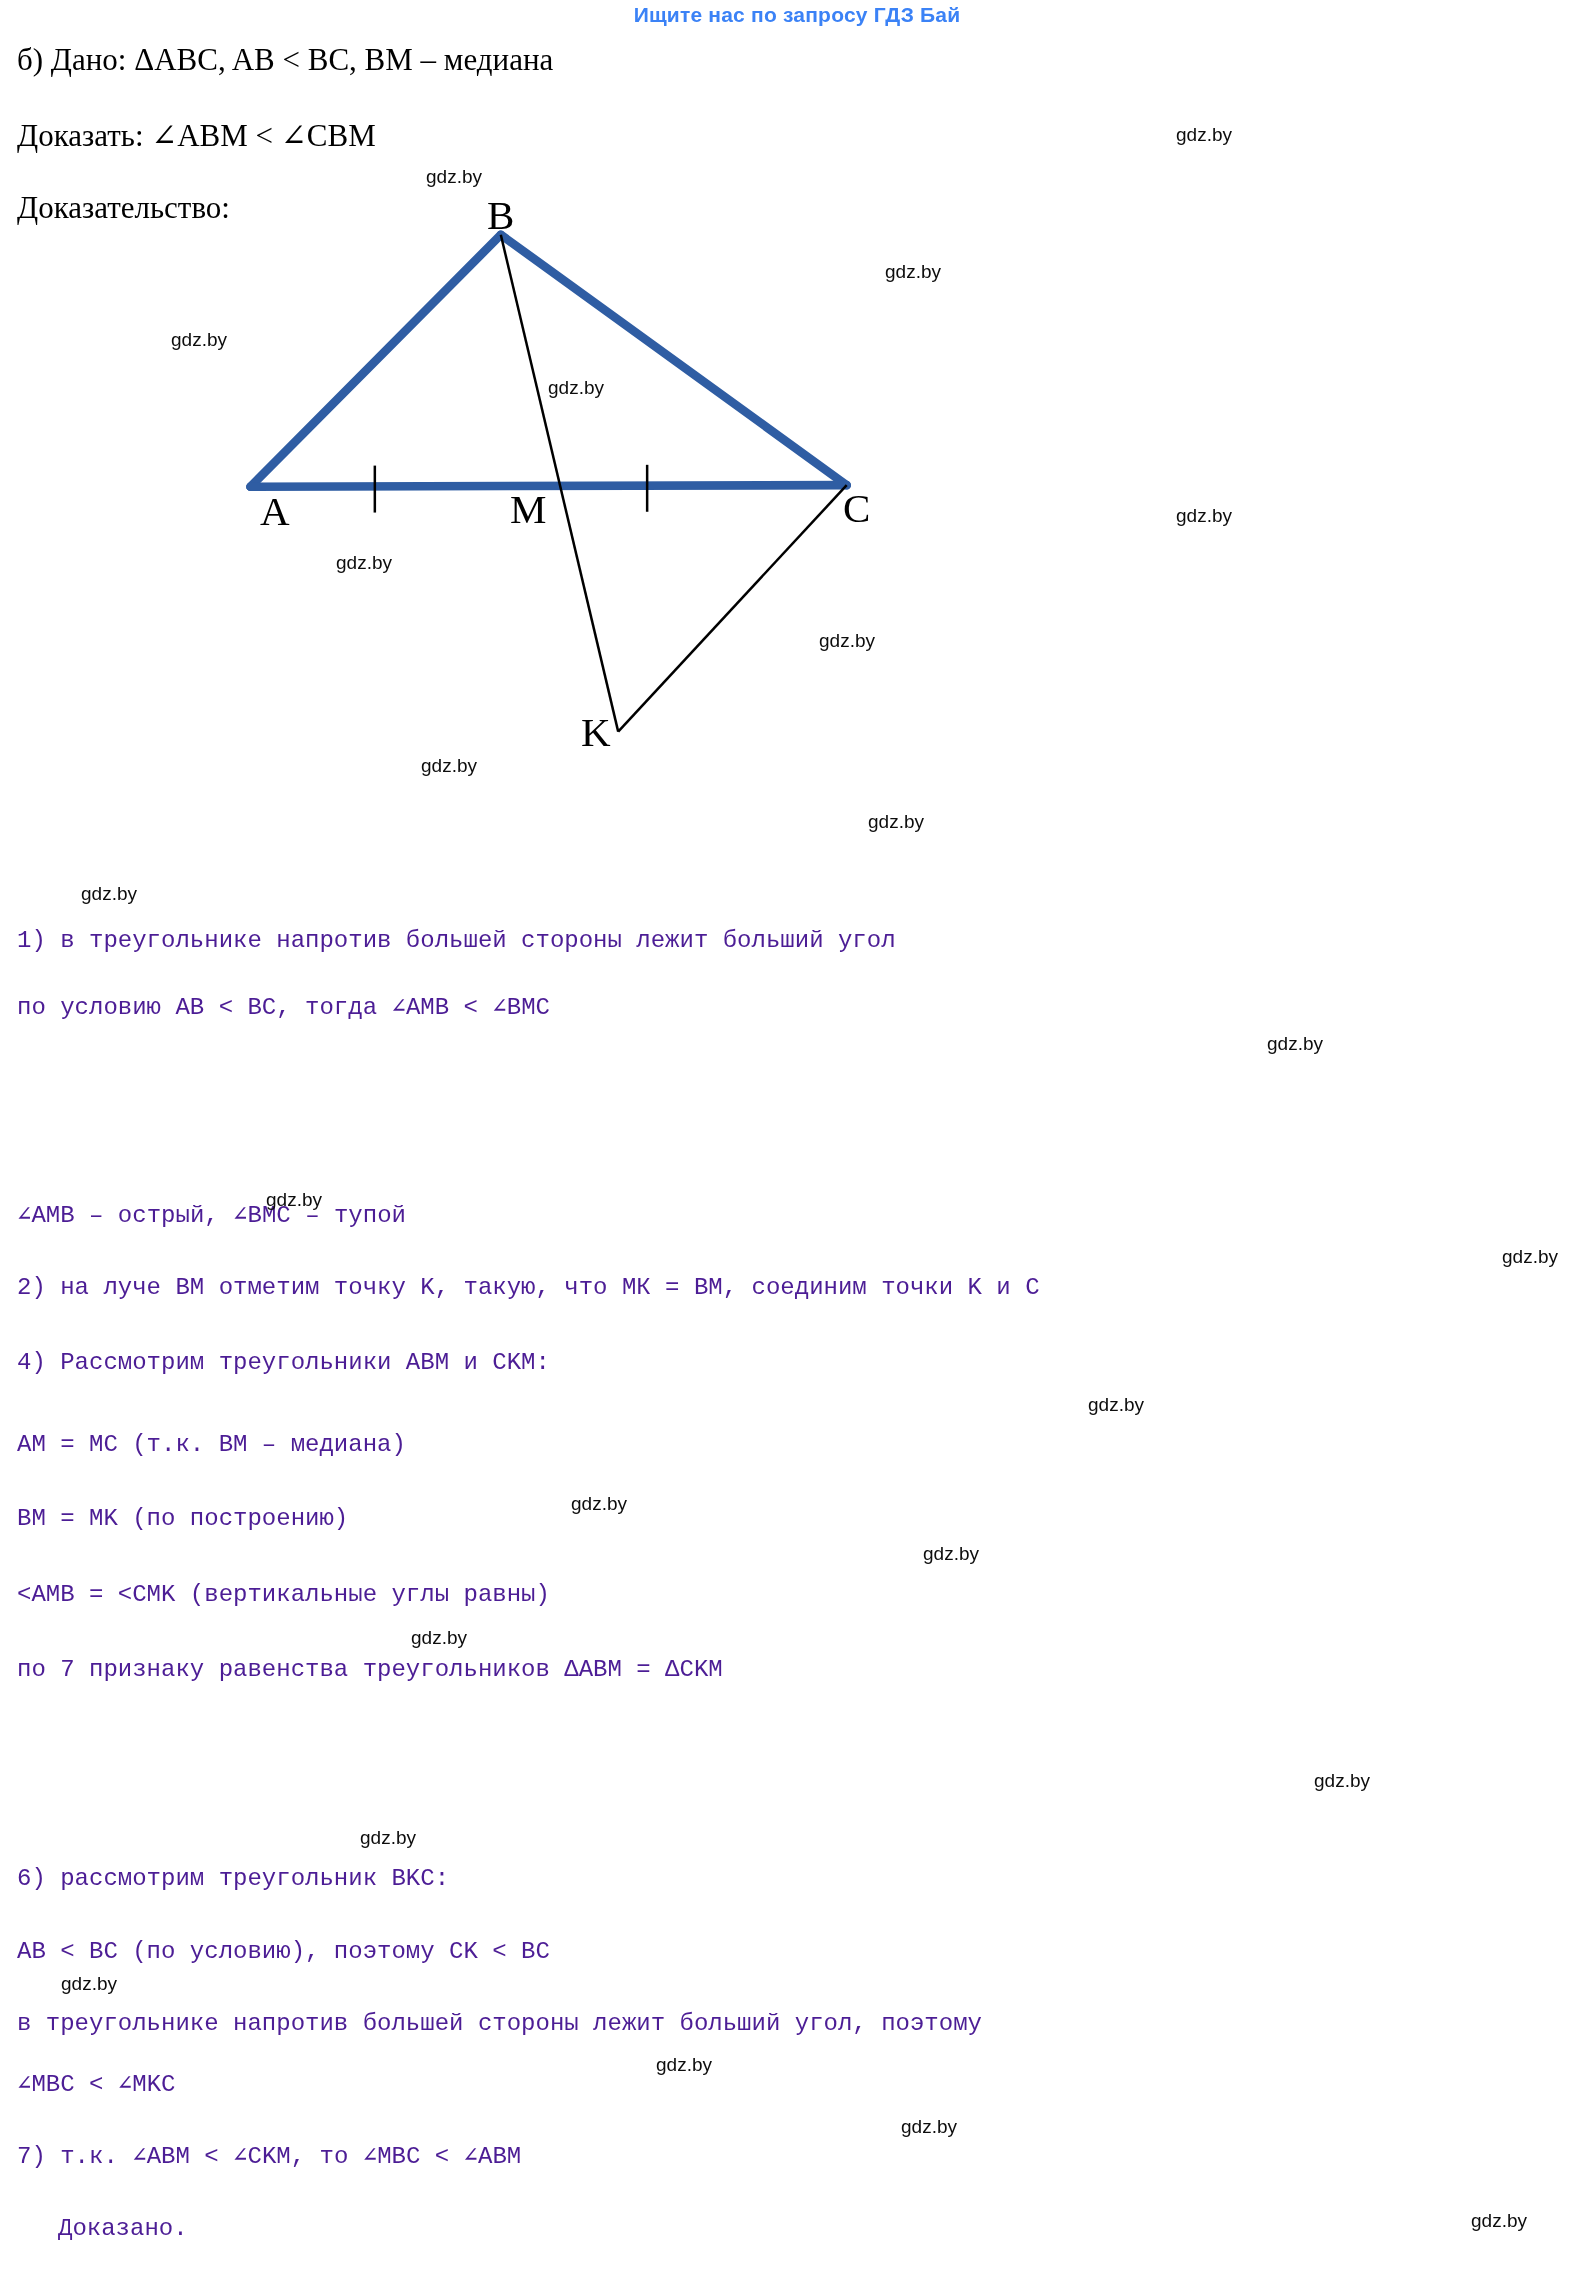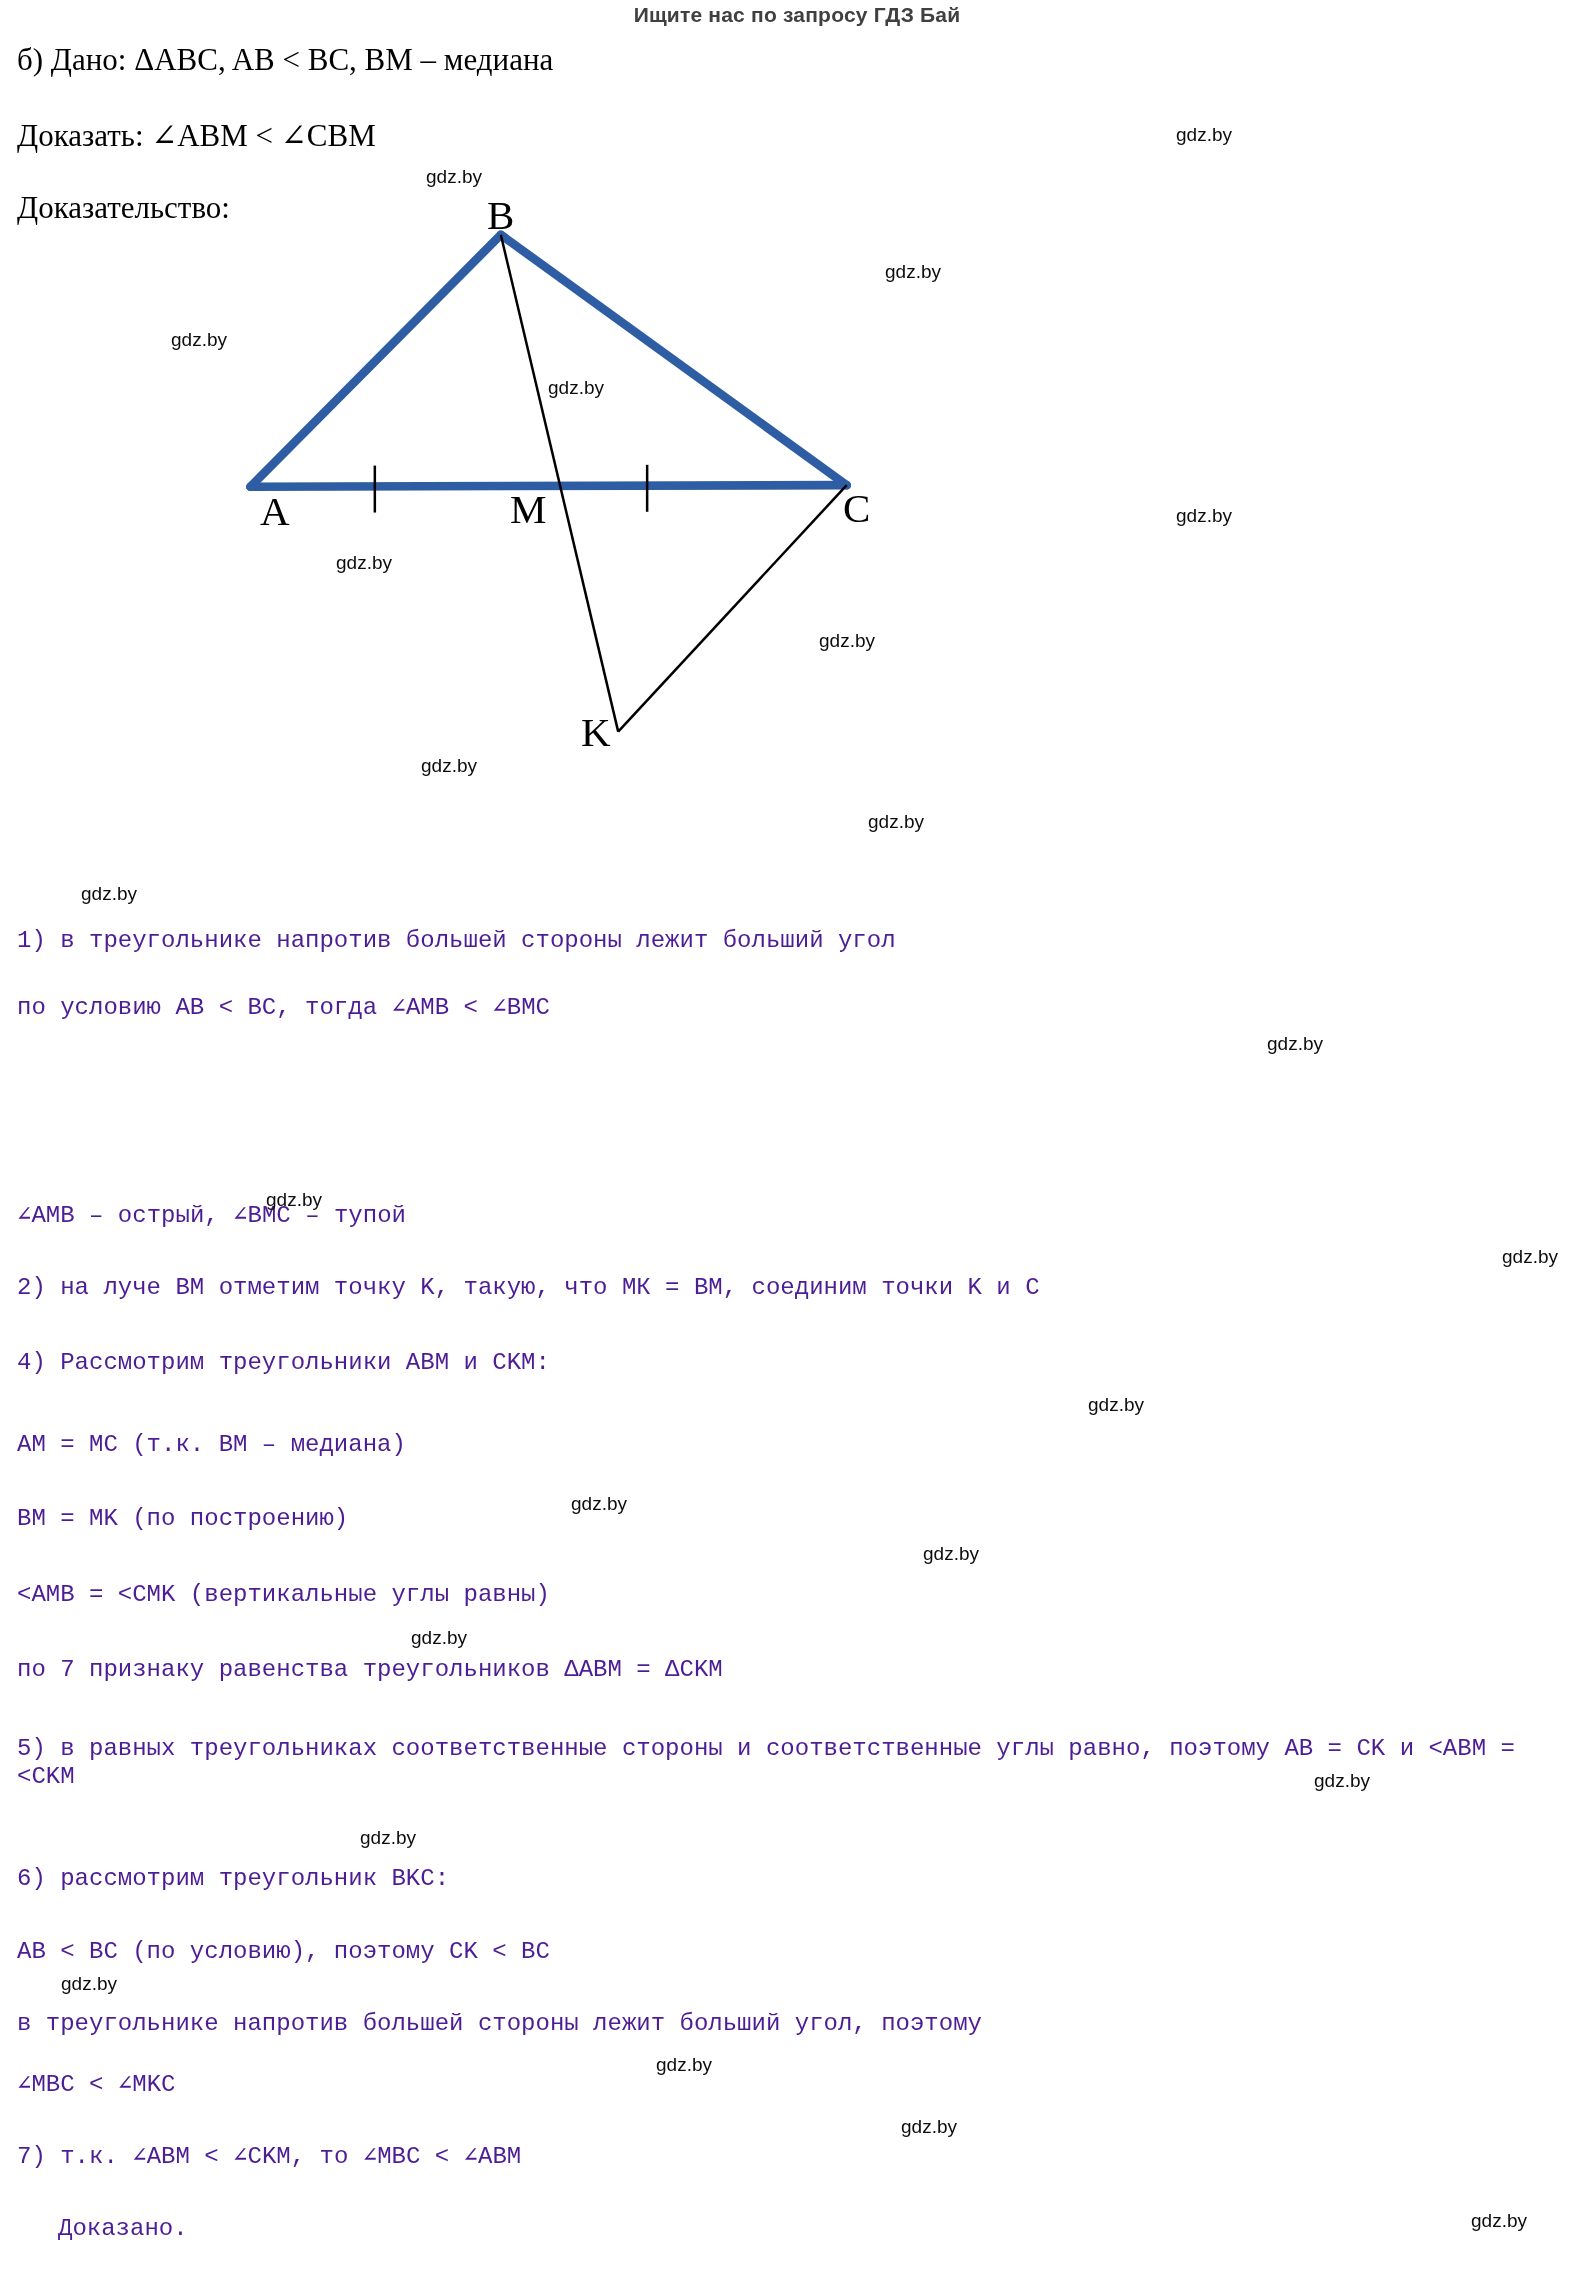--- a/index.html
+++ b/index.html
@@ -91,21 +91,21 @@
     font-family: "Liberation Serif", "DejaVu Serif", serif;
     font-size: 41px;
     color: #000000;
   }
 </style>
 </head>
 <body>
 
 <div id="page">
 
-  <div class="promo" style="color: #404040;">Ищите нас по запросу ГДЗ Бай</div>
+  <div class="promo" style="color: #3b82f6;">Ищите нас по запросу ГДЗ Бай</div>
 
   <div class="stmt" style="left:17px; top:44px;">б) Дано: ΔABC, AB &lt; BC, BM – медиана</div>
 
   <div class="stmt" style="left:17px; top:120px;">Доказать: ∠ABM &lt; ∠CBM</div>
 
   <div class="stmt" style="left:17px; top:192px;">Доказательство:</div>
 
   <svg id="figure" viewBox="0 0 2037 1030" width="1594" height="806" xmlns="http://www.w3.org/2000/svg">
 
     <path d="M 640,300 L 320,622" stroke="#2f5da3" stroke-width="11" fill="none" stroke-linecap="round"></path>
@@ -137,21 +137,20 @@
   <div class="proof-line" style="left:17px; top:1350px;">4) Рассмотрим треугольники ABM и CKM:</div>
 
   <div class="proof-line" style="left:17px; top:1432px;">AM = MC (т.к. BM – медиана)</div>
 
   <div class="proof-line" style="left:17px; top:1506px;">BM = MK (по построению)</div>
 
   <div class="proof-line" style="left:17px; top:1582px;">&lt;AMB = &lt;CMK (вертикальные углы равны)</div>
 
   <div class="proof-line" style="left:17px; top:1657px;">по 7 признаку равенства треугольников ΔABM = ΔCKM</div>
 
-  <div class="proof-line wrap" style="left:17px; top:1735px; width:1561px;">5) в равных треугольниках соответственные стороны и соответственные углы равно, поэтому AB = CK и &lt;ABM = &lt;CKM</div>
 
   <div class="proof-line" style="left:17px; top:1866px;">6) рассмотрим треугольник BKC:</div>
 
   <div class="proof-line" style="left:17px; top:2011px;">в треугольнике напротив большей стороны лежит больший угол, поэтому</div>
 
   <div class="proof-line" style="left:17px; top:1939px;">AB &lt; BC (по условию), поэтому CK &lt; BC</div>
 
   <div class="proof-line" style="left:17px; top:2072px;">∠MBC &lt; ∠MKC</div>
 
   <div class="proof-line" style="left:17px; top:2144px;">7) т.к. ∠ABM &lt; ∠CKM, то ∠MBC &lt; ∠ABM</div>

